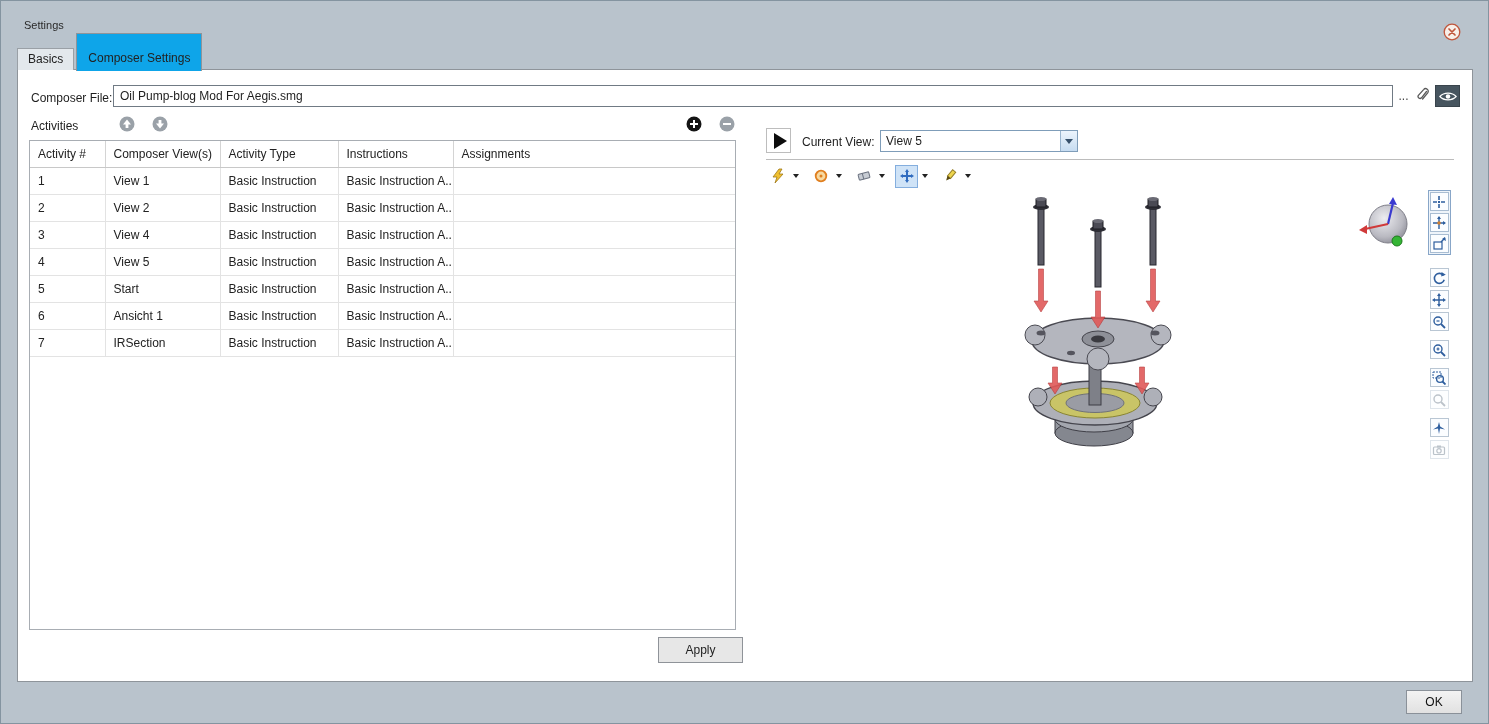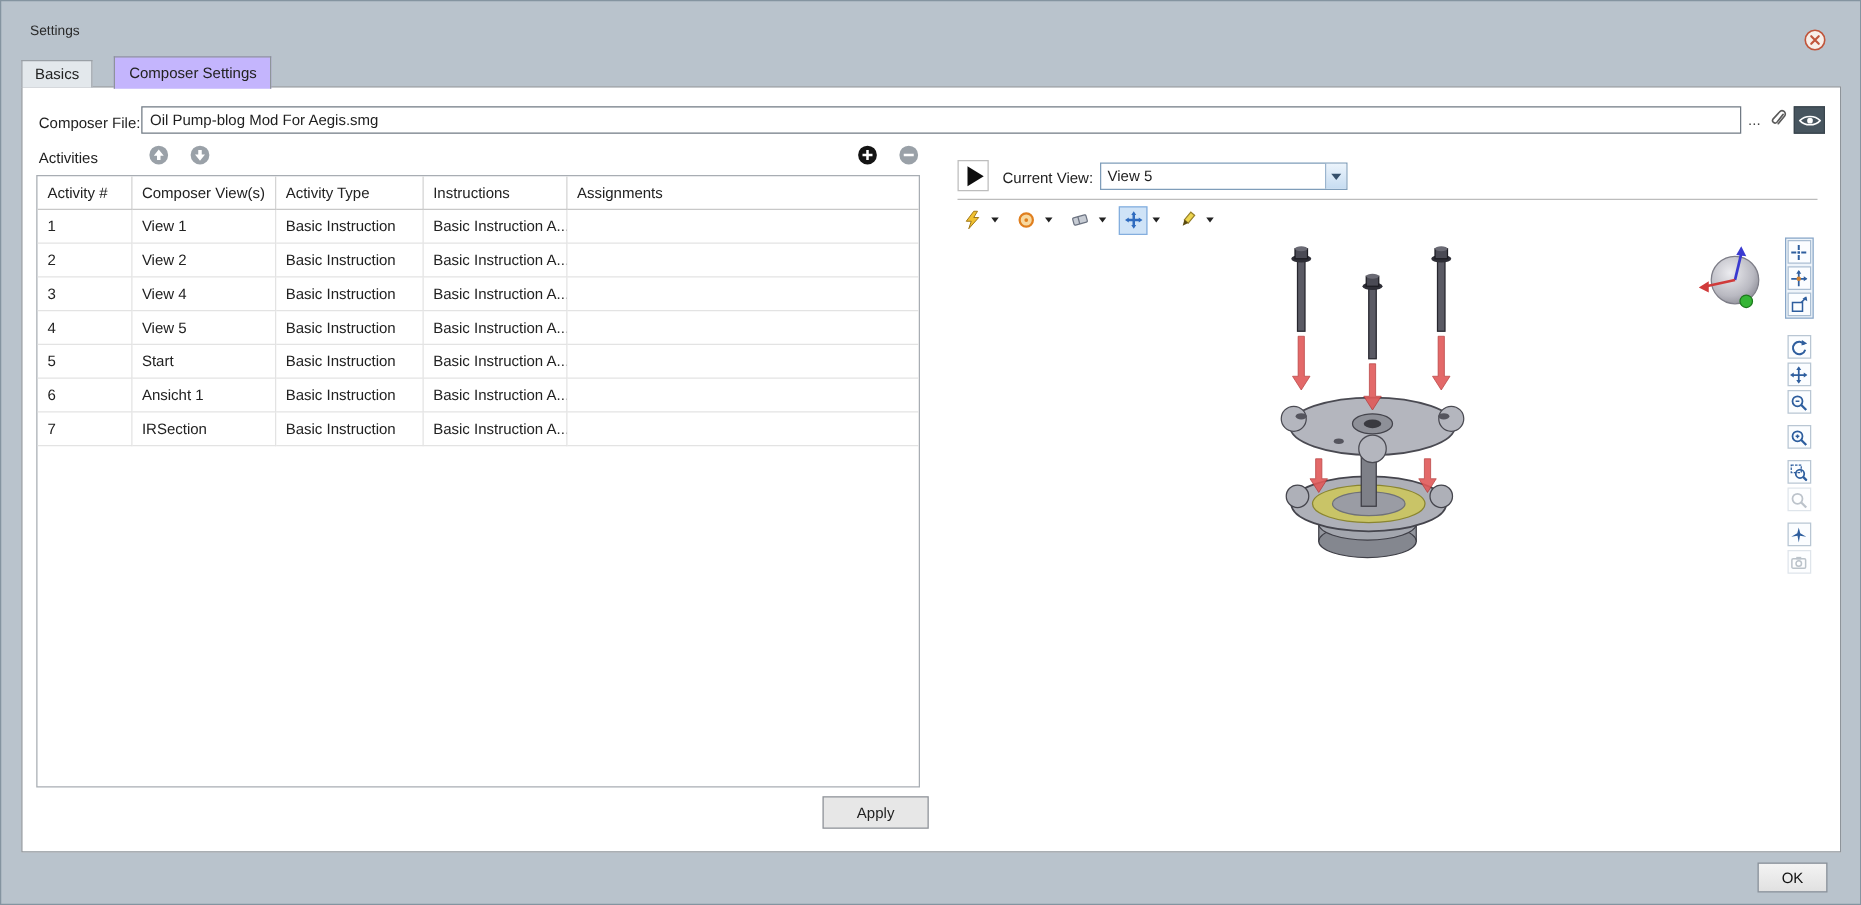--- a/index.html
+++ b/index.html
@@ -11,22 +11,22 @@
     color: #1e1e1e;
     background: #b9c3cc;
     overflow: hidden;
   }
   .frame { position:absolute; inset:0; border:1px solid #8494a0; pointer-events:none; z-index:50; }
 
   .title { position:absolute; left:24px; top:19px; font-size:11px; color:#2a2a2a; }
   .close-btn { position:absolute; right:28px; top:23px; width:18px; height:18px; border:none; background:transparent; padding:0; cursor:pointer; z-index:60; }
 
   .tabs { position:absolute; left:17px; top:47px; height:23px; display:flex; align-items:flex-end; z-index:3; }
-  .tab { border:1px solid #9aa0a6; border-bottom:none; background:#e3e8ec; padding:3px 10px 4px; margin-right:17px; cursor:pointer; color:#222; }
-  .tab.active { background:#c4b5fd; padding:5px 11px 6px; border-color:#8e949a; margin-bottom:-1px; z-index:4; }
+  .tab { border:1px solid #9aa0a6; border-bottom:none; background:#e3e8ec; padding:3px 10px 4px; margin-right:2px; cursor:pointer; color:#222; }
+  .tab.active { background:#0ea5e9; padding:17px 11px 6px; border-color:#8e949a; margin-bottom:-1px; z-index:4; }
 
   .panel { position:absolute; left:17px; top:69px; width:1456px; height:613px; background:#ffffff; border:1px solid #8e949a;padding-left:41px; }
 
   .file-label { position:absolute; left:13px; top:21px; }
   .file-input { position:absolute; left:95px; top:15px; width:1280px; height:22px; border:1px solid #707a84; padding:0 6px; font:inherit; background:#fff; color:#1e1e1e; }
   .browse-btn { position:absolute; left:1377px; top:15px; width:17px; height:22px; border:none; background:transparent; color:#444; font:inherit; cursor:pointer; }
   .clip-btn { position:absolute; left:1394px; top:15px; width:21px; height:22px; border:none; background:transparent; padding:0; cursor:pointer; }
   .eye-btn { position:absolute; left:1417px; top:15px; width:25px; height:22px; background:#47555f; border:1px solid #39444c; display:flex; align-items:center; justify-content:center; padding:0; cursor:pointer; }
 
   .activities-label { position:absolute; left:13px; top:49px; }

